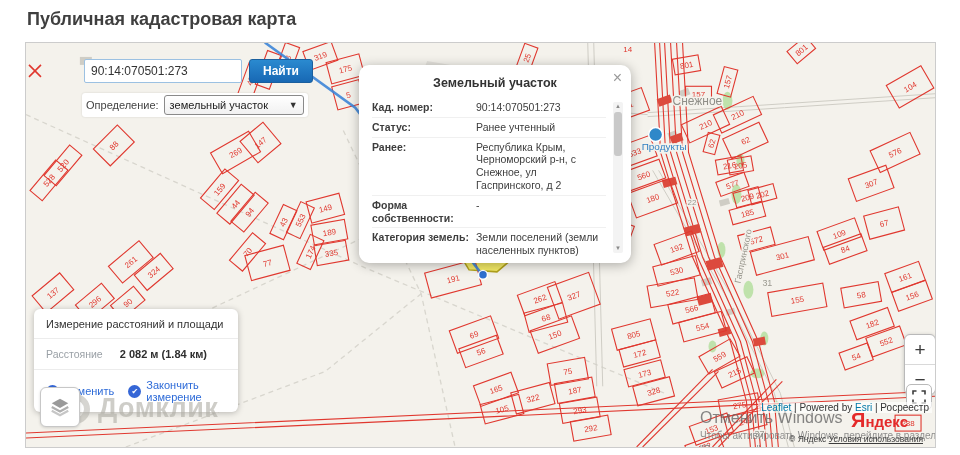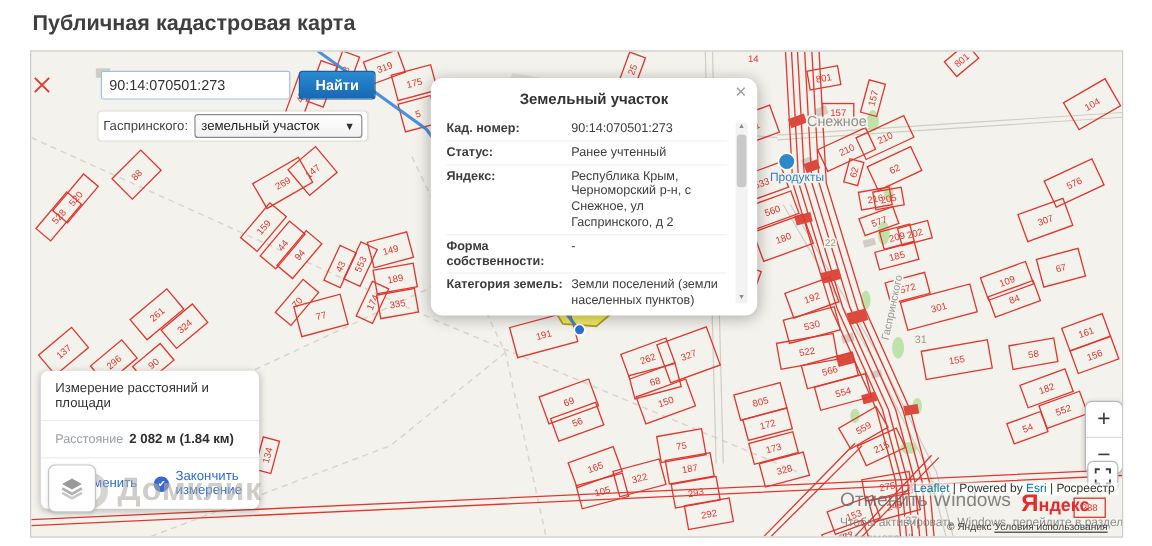--- a/index.html
+++ b/index.html
@@ -32,25 +32,25 @@
   .prow{display:flex;padding:3px 0;border-top:1px solid #f0f0f0;}
   .prow:first-child{border-top:none;}
   .plabel{width:104px;flex:none;font-weight:bold;padding-right:6px;box-sizing:border-box;}
   .pvalue{flex:1;}
   .pscroll{position:absolute;right:8px;top:37px;bottom:10px;width:10px;background:#f3f3f3;border-radius:2px;}
   .ps-up,.ps-down{position:absolute;left:0;right:0;height:9px;font-size:6px;color:#8a8a8a;
     text-align:center;line-height:9px;cursor:pointer;}
   .ps-up{top:0;}  .ps-down{bottom:0;}
   .ps-thumb{position:absolute;left:1px;right:1px;top:10px;height:44px;background:#c9c9c9;border-radius:3px;cursor:pointer;}
 
-  .measure{left:8px;top:266px;width:182px;background:#fff;border-radius:6px;
+  .measure{left:8px;top:266px;width:204px;background:#fff;border-radius:6px;
     box-shadow:0 1px 6px rgba(0,0,0,.25);font-size:11px;color:#333;}
   .m-title{padding:9px 12px 8px;border-bottom:1px solid #ececec;}
   .m-dist{padding:9px 12px;border-bottom:1px solid #ececec;}
-  .m-dist .lbl{color:#9aa0a6;font-size:10.5px;margin-right:2px;}
+  .m-dist .lbl{color:#9aa0a6;font-size:10.5px;margin-right:14px;}
   .m-dist .val{font-weight:600;color:#2f2f2f;}
   .m-actions{display:flex;gap:14px;padding:9px 12px;align-items:center;}
   .m-act{display:flex;align-items:center;gap:5px;color:#2e6bd8;cursor:pointer;}
   .mi{width:13px;height:13px;border-radius:50%;background:#3566d6;color:#fff;font-size:8px;
     line-height:13px;text-align:center;flex:none;}
 
   .layers-btn{left:14px;top:344px;width:38px;height:38px;background:#fff;border:1px solid #c7c7c7;
     border-radius:6px;display:flex;align-items:center;justify-content:center;cursor:pointer;z-index:3;
     box-shadow:0 1px 3px rgba(0,0,0,.15);}
   .domclick{left:34px;top:350px;display:flex;align-items:center;gap:8px;z-index:2;
@@ -524,41 +524,41 @@
       <circle cx="458" cy="233" r="4.5" fill="#2e6fd0" stroke="#fff" stroke-width="1.5"></circle>
       <path d="M3 22 L15 34 M15 22 L3 34" stroke="#e0382f" stroke-width="1.6"></path>
     </svg>
 
   <div class="search-bar">
     <input type="text" value="90:14:070501:273" style="">
     <button class="btn-find">Найти</button>
   </div>
 
   <div class="filter-row">
-    <span class="filter-label">Гаспринского:</span>
+    <span class="filter-label">Определение:</span>
     <div class="filter-select">
       <span>земельный участок</span>
       <span class="chev">▼</span>
     </div>
   </div>
 
   <div class="popup">
     <div class="popup-close">×</div>
     <div class="popup-title">Земельный участок</div>
     <div class="popup-body" id="popup-rows">
         <div class="prow">
           <div class="plabel">Кад. номер:</div>
           <div class="pvalue">90:14:070501:273</div>
         </div>
         <div class="prow">
           <div class="plabel">Статус:</div>
           <div class="pvalue">Ранее учтенный</div>
         </div>
         <div class="prow">
-          <div class="plabel">Яндекс:</div>
+          <div class="plabel">Ранее:</div>
           <div class="pvalue">Республика Крым, Черноморский р-н, с Снежное, ул Гаспринского, д 2</div>
         </div>
         <div class="prow">
           <div class="plabel">Форма собственности:</div>
           <div class="pvalue">-</div>
         </div>
         <div class="prow">
           <div class="plabel">Категория земель:</div>
           <div class="pvalue">Земли поселений (земли населенных пунктов)</div>
         </div>

